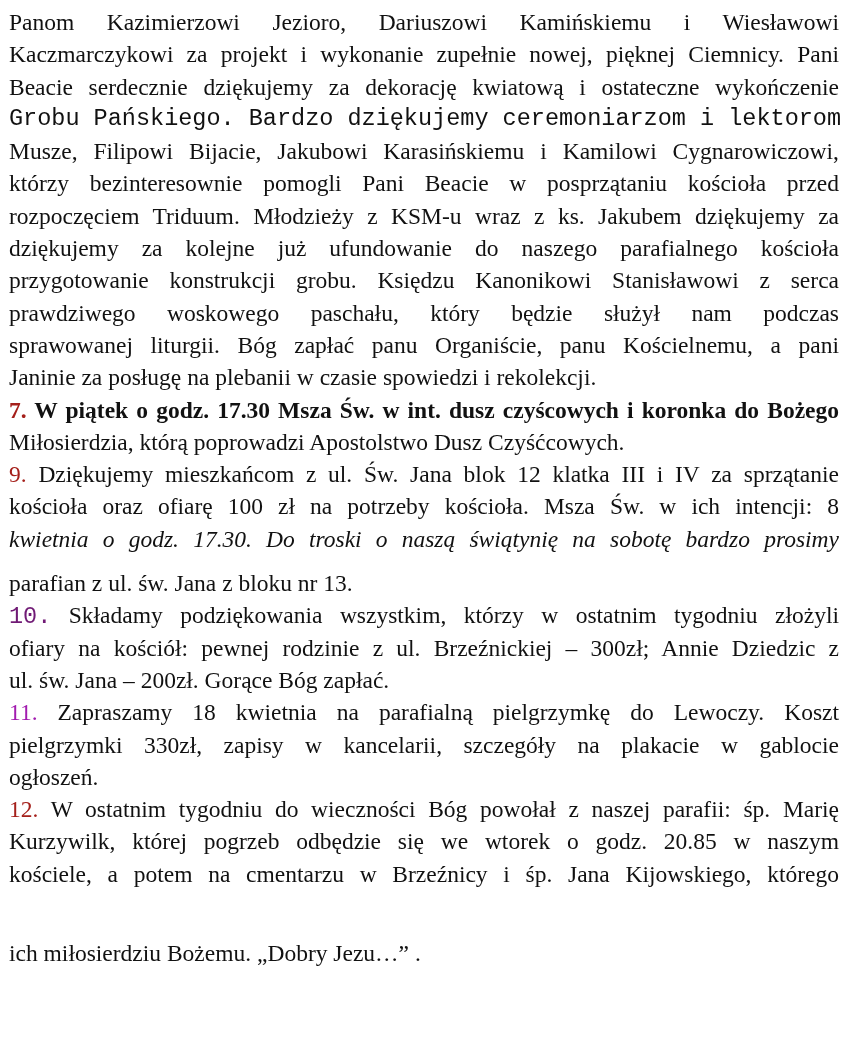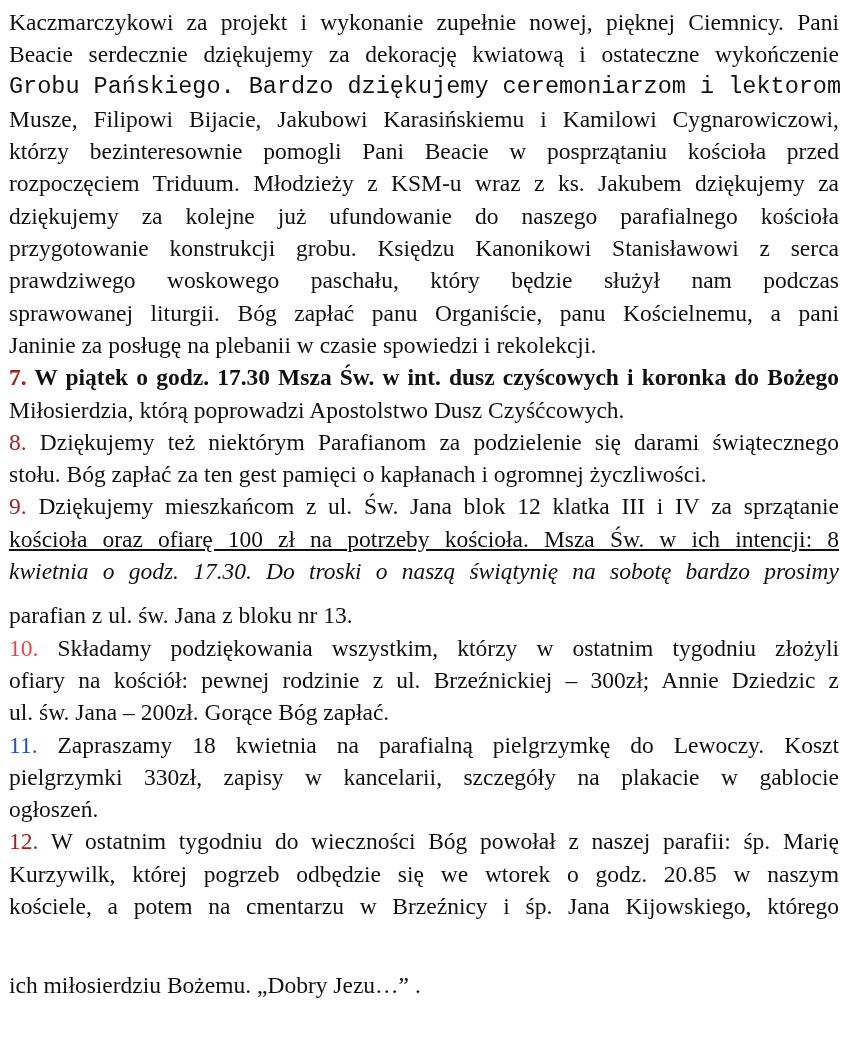--- a/index.html
+++ b/index.html
@@ -22,53 +22,50 @@
   }
   .line.last { text-align-last: left; }
   .num { color: #a5201b; }
 </style>
 </head>
 <body>
 
 <div class="page">
   <div class="content" id="content">
       <div class="para">
+        <div class="line" style="white-space: nowrap; width: 830px;"><span>Panom Kazimierzowi Jezioro, Dariuszowi Kamińskiemu i Wiesławowi</span></div>
         <div class="line" style="white-space: nowrap; width: 830px;"><span>Kaczmarczykowi za projekt i wykonanie zupełnie nowej, pięknej Ciemnicy. Pani</span></div>
         <div class="line" style="white-space: nowrap; width: 830px;"><span>Beacie serdecznie dziękujemy za dekorację kwiatową i ostateczne wykończenie</span></div>
         <div class="line" style="white-space: nowrap; width: 830px; font-family: Liberation Mono, monospace;"><span>Grobu Pańskiego. Bardzo dziękujemy ceremoniarzom i lektorom: Miłoszowi</span></div>
         <div class="line" style="white-space: nowrap; width: 830px;"><span>Musze, Filipowi Bijacie, Jakubowi Karasińskiemu i Kamilowi Cygnarowiczowi,</span></div>
         <div class="line" style="white-space: nowrap; width: 830px;"><span>którzy bezinteresownie pomogli Pani Beacie w posprzątaniu kościoła przed</span></div>
         <div class="line" style="white-space: nowrap; width: 830px;"><span>rozpoczęciem Triduum. Młodzieży z KSM-u wraz z ks. Jakubem dziękujemy za</span></div>
         <div class="line" style="white-space: nowrap; width: 830px;"><span>dziękujemy za kolejne już ufundowanie do naszego parafialnego kościoła</span></div>
         <div class="line" style="white-space: nowrap; width: 830px;"><span>przygotowanie konstrukcji grobu. Księdzu Kanonikowi Stanisławowi z serca</span></div>
         <div class="line" style="white-space: nowrap; width: 830px;"><span>prawdziwego woskowego paschału, który będzie służył nam podczas</span></div>
         <div class="line" style="white-space: nowrap; width: 830px;"><span>sprawowanej liturgii. Bóg zapłać panu Organiście, panu Kościelnemu, a pani</span></div>
         <div class="line last" style="white-space: nowrap; width: 830px;"><span>Janinie za posługę na plebanii w czasie spowiedzi i rekolekcji.</span></div>
       </div>
       <div class="para">
         <div class="line" style="white-space: nowrap; width: 830px; font-weight: bold;"><span class="num" style="color: rgb(165, 32, 27);">7.</span> <span>W piątek o godz. 17.30 Msza Św. w int. dusz czyścowych i koronka do Bożego</span></div>
         <div class="line last" style="white-space: nowrap; width: 830px;"><span>Miłosierdzia, którą poprowadzi Apostolstwo Dusz Czyśćcowych.</span></div>
       </div>
       <div class="para">
-        <div class="line" style="white-space: nowrap; width: 830px;"><span class="num" style="color: rgb(165, 32, 27);">8.</span> <span>Dziękujemy też niektórym Parafianom za podzielenie się darami świątecznego</span></div>
-        <div class="line last" style="white-space: nowrap; width: 830px;"><span>stołu. Bóg zapłać za ten gest pamięci o kapłanach i ogromnej życzliwości.</span></div>
-      </div>
-      <div class="para">
         <div class="line" style="white-space: nowrap; width: 830px;"><span class="num" style="color: rgb(165, 32, 27);">9.</span> <span>Dziękujemy mieszkańcom z ul. Św. Jana blok 12 klatka III i IV za sprzątanie</span></div>
-        <div class="line" style="white-space: nowrap; width: 830px; text-decoration: underline;"><span>kościoła oraz ofiarę 100 zł na potrzeby kościoła. Msza Św. w ich intencji: 8</span></div>
+        <div class="line" style="white-space: nowrap; width: 830px;"><span>kościoła oraz ofiarę 100 zł na potrzeby kościoła. Msza Św. w ich intencji: 8</span></div>
         <div class="line" style="white-space: nowrap; width: 830px; font-style: italic;"><span>kwietnia o godz. 17.30. Do troski o naszą świątynię na sobotę bardzo prosimy</span></div>
         <div class="line last" style="white-space: nowrap; width: 830px; margin-top: 12px;"><span>parafian z ul. św. Jana z bloku nr 13.</span></div>
       </div>
       <div class="para">
-        <div class="line" style="white-space: nowrap; width: 830.016px; transform: scaleX(0.999981);"><span class="num" style="color: #ef4444;">10.</span> <span>Składamy podziękowania wszystkim, którzy w ostatnim tygodniu złożyli</span></div>
+        <div class="line" style="white-space: nowrap; width: 830.016px; transform: scaleX(0.999981);"><span class="num" style="color: #701a75; font-family: Liberation Mono, monospace;">10.</span> <span>Składamy podziękowania wszystkim, którzy w ostatnim tygodniu złożyli</span></div>
         <div class="line" style="white-space: nowrap; width: 830px;"><span>ofiary na kościół: pewnej rodzinie z ul. Brzeźnickiej – 300zł; Annie Dziedzic z</span></div>
         <div class="line last" style="white-space: nowrap; width: 830px;"><span>ul. św. Jana – 200zł. Gorące Bóg zapłać.</span></div>
       </div>
       <div class="para">
-        <div class="line" style="white-space: nowrap; width: 830.016px; transform: scaleX(0.999981);"><span class="num" style="color: #1d4ed8;">11.</span> <span>Zapraszamy 18 kwietnia na parafialną pielgrzymkę do Lewoczy. Koszt</span></div>
+        <div class="line" style="white-space: nowrap; width: 830.016px; transform: scaleX(0.999981);"><span class="num" style="color: #a21caf;">11.</span> <span>Zapraszamy 18 kwietnia na parafialną pielgrzymkę do Lewoczy. Koszt</span></div>
         <div class="line" style="white-space: nowrap; width: 830px;"><span>pielgrzymki 330zł, zapisy w kancelarii, szczegóły na plakacie w gablocie</span></div>
         <div class="line last" style="white-space: nowrap; width: 830px;"><span>ogłoszeń.</span></div>
       </div>
       <div class="para">
         <div class="line" style="white-space: nowrap; width: 830.016px; transform: scaleX(0.999981);"><span class="num" style="color: rgb(165, 32, 27);">12.</span> <span>W ostatnim tygodniu do wieczności Bóg powołał z naszej parafii: śp. Marię</span></div>
         <div class="line" style="white-space: nowrap; width: 830px;"><span>Kurzywilk, której pogrzeb odbędzie się we wtorek o godz. 20.85 w naszym</span></div>
         <div class="line" style="white-space: nowrap; width: 830px;"><span>kościele, a potem na cmentarzu w Brzeźnicy i śp. Jana Kijowskiego, którego</span></div>
         <div class="line last" style="white-space: nowrap; width: 830px; margin-top: 47px;"><span>ich miłosierdziu Bożemu. „Dobry Jezu…” .</span></div>
       </div>
     </div>

